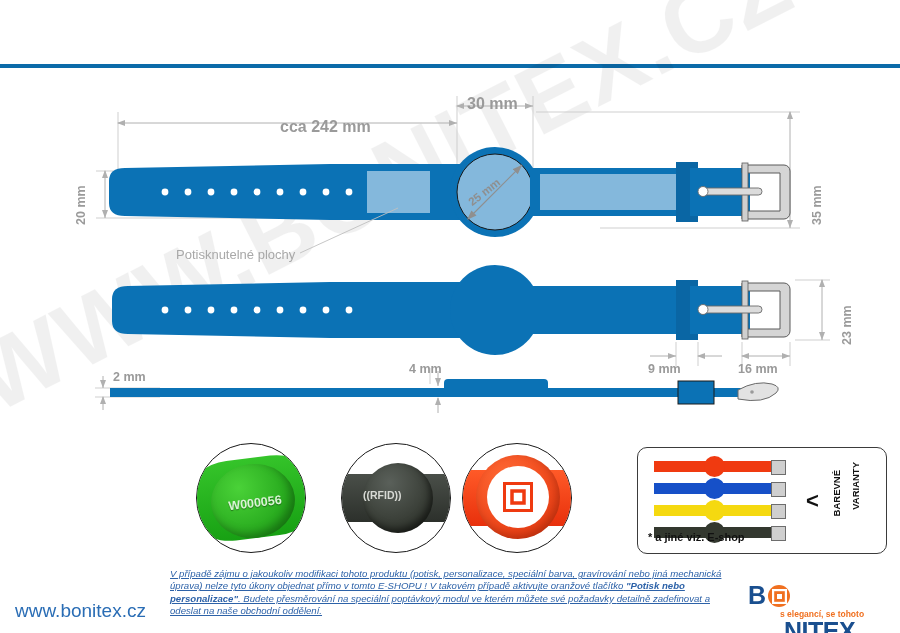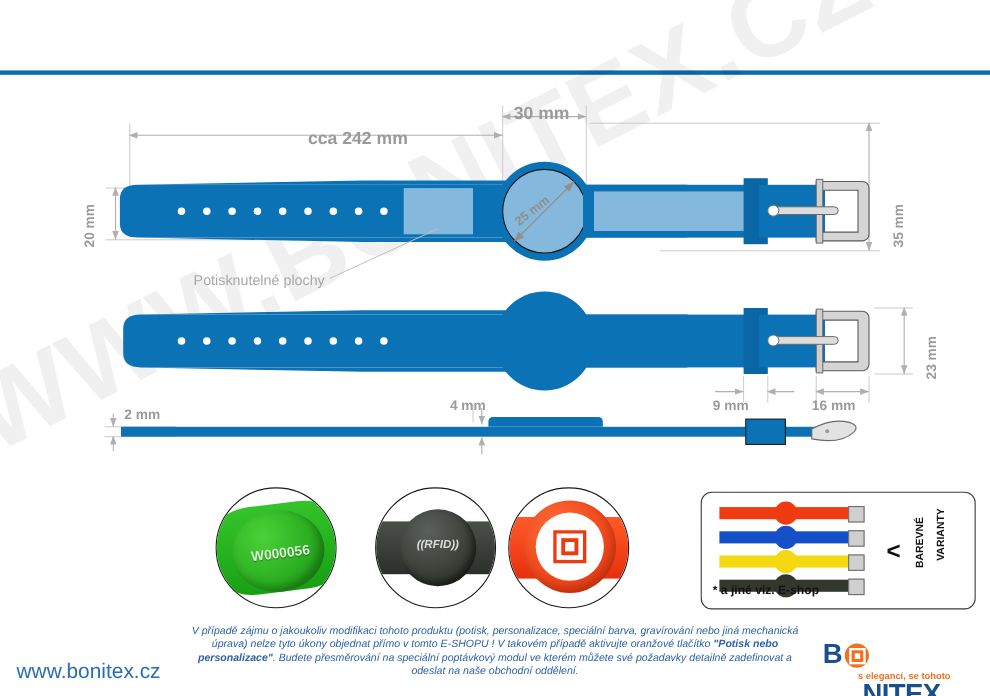--- a/index.html
+++ b/index.html
@@ -91,22 +91,22 @@
   .blk-strap{
     position:absolute;left:-8px;top:30px;width:128px;height:48px;
     background:linear-gradient(180deg,#4a4f49,#2c302b);
   }
   .blk-disc{
     position:absolute;left:21px;top:19px;width:70px;height:70px;border-radius:50%;
     background:radial-gradient(circle at 38% 28%,#5a605a,#23271f);
     box-shadow:inset -3px -4px 7px rgba(0,0,0,.5);
   }
   .blk-text{
-    position:absolute;left:21px;top:45px;width:70px;text-align:center;
-    color:#d8dad5;font-size:10.5px;font-weight:bold;font-style:italic;
+    position:absolute;left:21px;top:45px;width:70px;text-align:left;
+    color:#d8dad5;font-size:10.5px;font-weight:bold;
     font-family:"Liberation Sans", sans-serif;
   }
 
   
   .org-strap{
     position:absolute;left:-8px;top:26px;width:128px;height:56px;
     background:linear-gradient(180deg,#ff5a28,#e8300c);
   }
   .org-disc{
     position:absolute;left:13px;top:11px;width:84px;height:84px;border-radius:50%;
@@ -138,21 +138,21 @@
   }
   .vb-foot{
     position:absolute;left:10px;top:83px;color:#111;font-size:11px;font-weight:bold;
     font-family:"Liberation Sans", sans-serif;white-space:nowrap;
   }
 
   
   .footer-text{
     position:absolute;left:170px;top:568px;width:560px;
     color:#2d62a8;font-size:9.6px;font-style:italic;line-height:12.4px;
-    text-align:center;font-family:"Liberation Sans", sans-serif;
+    text-align:left;font-family:"Liberation Sans", sans-serif;text-decoration:underline;
   }
   .footer-text b{font-weight:bold;font-style:italic;}
   .site-url{
     position:absolute;left:15px;top:600px;color:#2a6db5;font-size:19px;
     font-family:"Liberation Sans", sans-serif;
   }
   .logo{
     position:absolute;left:748px;top:581px;width:140px;height:46px;
   }
   .logo-text{

